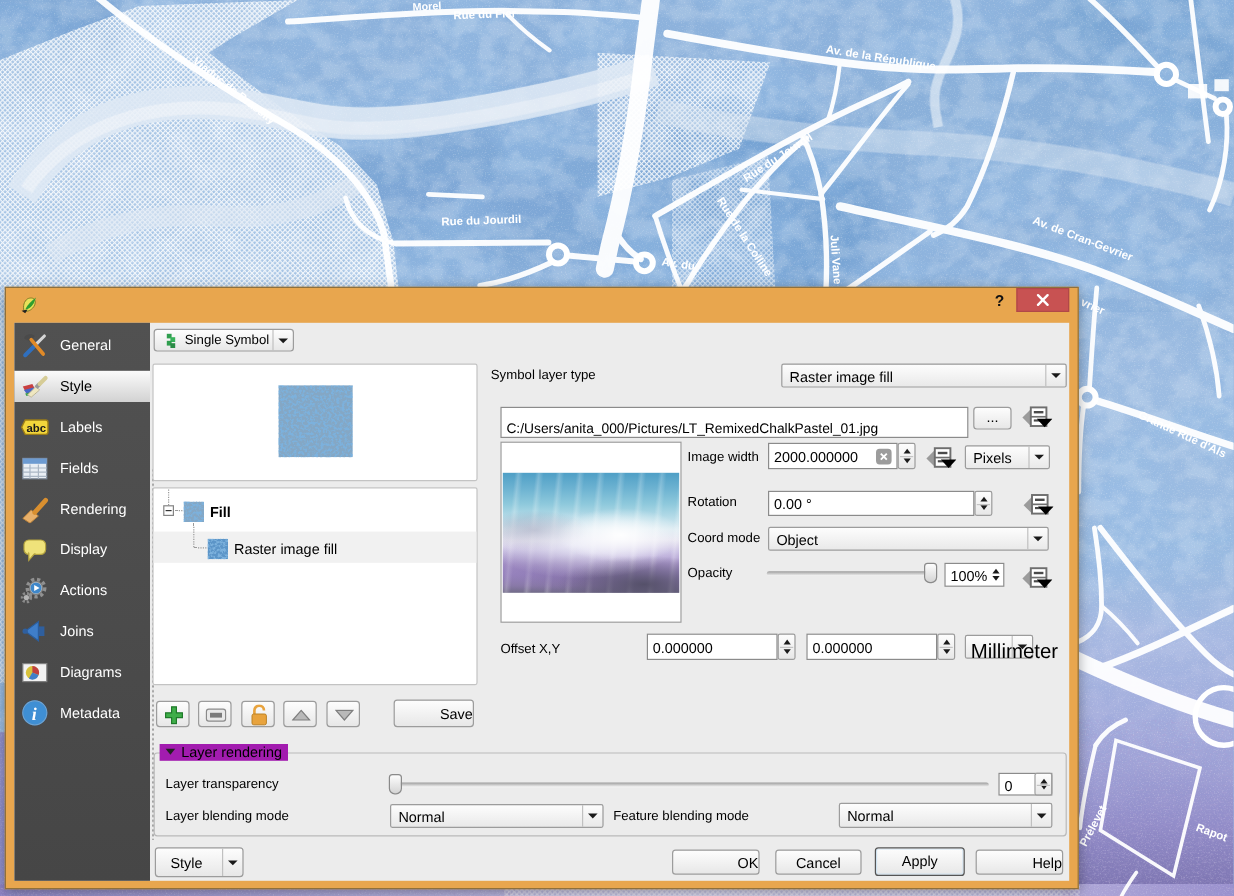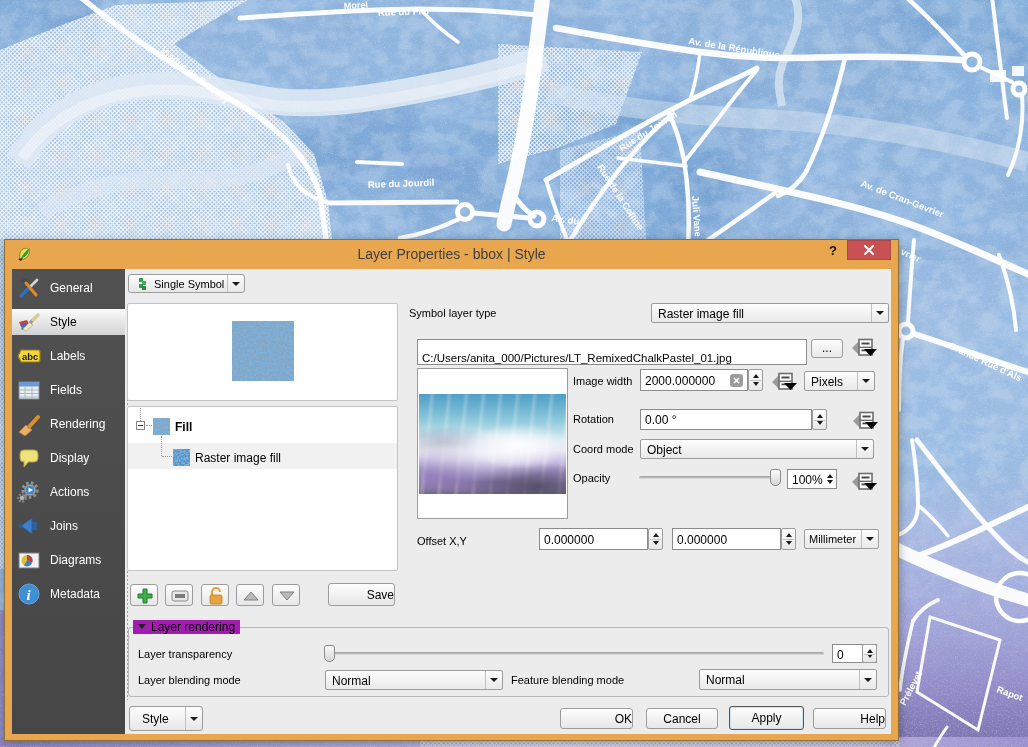--- a/index.html
+++ b/index.html
@@ -210,21 +210,20 @@
 <rect x="0" y="0" width="1028" height="747" filter="url(#grain)" opacity="0.45"></rect>
 </svg>
 </div>
 <div id="dlg">
 
 <svg class="abs" style="left:12px;top:6px;" width="15" height="16" viewBox="0 0 15 16">
 <path d="M3,13 C2,9 3,5 6,3 C8,2 11,2 12,4 C13,6 12,9 10,11 C8,13 5,14 3,13 Z" fill="#e8e15a" stroke="#7e7a23" stroke-width="0.8"></path>
 <path d="M4,12 C6,8 9,5 13,2 L11,7 C9,10 7,12 4,12 Z" fill="#2f9e2f"></path>
 <path d="M1,13 L6,12 L4,15 Z" fill="#222222"></path>
 </svg>
-<div class="abs" style="left:0;top:6px;width:893px;text-align:center;font-size:14px;color:#3f3f3f;">Layer Properties - bbox | Style</div>
 <div class="abs" style="left:824px;top:3px;font-size:13px;font-weight:bold;color:#111;">?</div>
 <div class="abs" style="left:842px;top:0px;width:44px;height:20px;background:#c85252;border:1px solid #b04848;">
 <svg width="42" height="18" viewBox="0 0 42 18">
           <path d="M17,5 L25,13 M25,5 L17,13" stroke="#ffffff" stroke-width="2" stroke-linecap="round"></path>
         </svg>
 </div>
 
 <div class="abs" style="left:7px;top:29px;width:879px;height:465px;background:#ececec;">
 <div class="abs" style="left:0;top:0;width:113px;height:465px;background:linear-gradient(#515151,#464646);"></div>
 </div>
@@ -445,21 +444,21 @@
           <div class="su"></div>
           <div class="sd"></div>
           <div class="sdiv"></div>
         </div>
 <div class="fld" style="left:667px;top:288px;width:109px;height:22px;padding-top:4px;">0.000000</div>
 <div class="spin" style="left:776px;top:288px;height:22px;">
           <div class="su"></div>
           <div class="sd"></div>
           <div class="sdiv"></div>
         </div>
-<div class="combo" style="left:799px;top:289px;width:75px;height:20px;font-size:11px;padding-left:4px;">Millimeter<div class="car"></div></div>
+<div class="combo" style="left:799px;top:289px;width:57px;height:20px;font-size:17px;padding-left:4px;">Millimeter<div class="car"></div></div>
 
 <div class="abs" style="left:123px;top:387px;width:761px;height:70px;border:1px solid #b9b9b9;border-radius:3px;"></div>
 <div class="abs" style="left:128px;top:380px;background:#a21caf;padding:0 5px;font-size:12px;color:#000;height:14px;">
 <span style="display:inline-block;width:0;height:0;border:4px solid transparent;border-top:5px solid #222;margin-right:5px;vertical-align:-2px;"></span>Layer rendering</div>
 <div class="lbl" style="left:133px;top:408px;">Layer transparency</div>
 <div class="groove" style="left:327px;top:412px;width:492px;"></div>
 <div class="handle" style="left:319px;top:405px;"></div>
 <div class="fld" style="left:827px;top:404px;width:45px;height:19px;padding-top:3px;">0</div>
 <div class="spin" style="left:857px;top:404px;height:19px;">
           <div class="su"></div>

